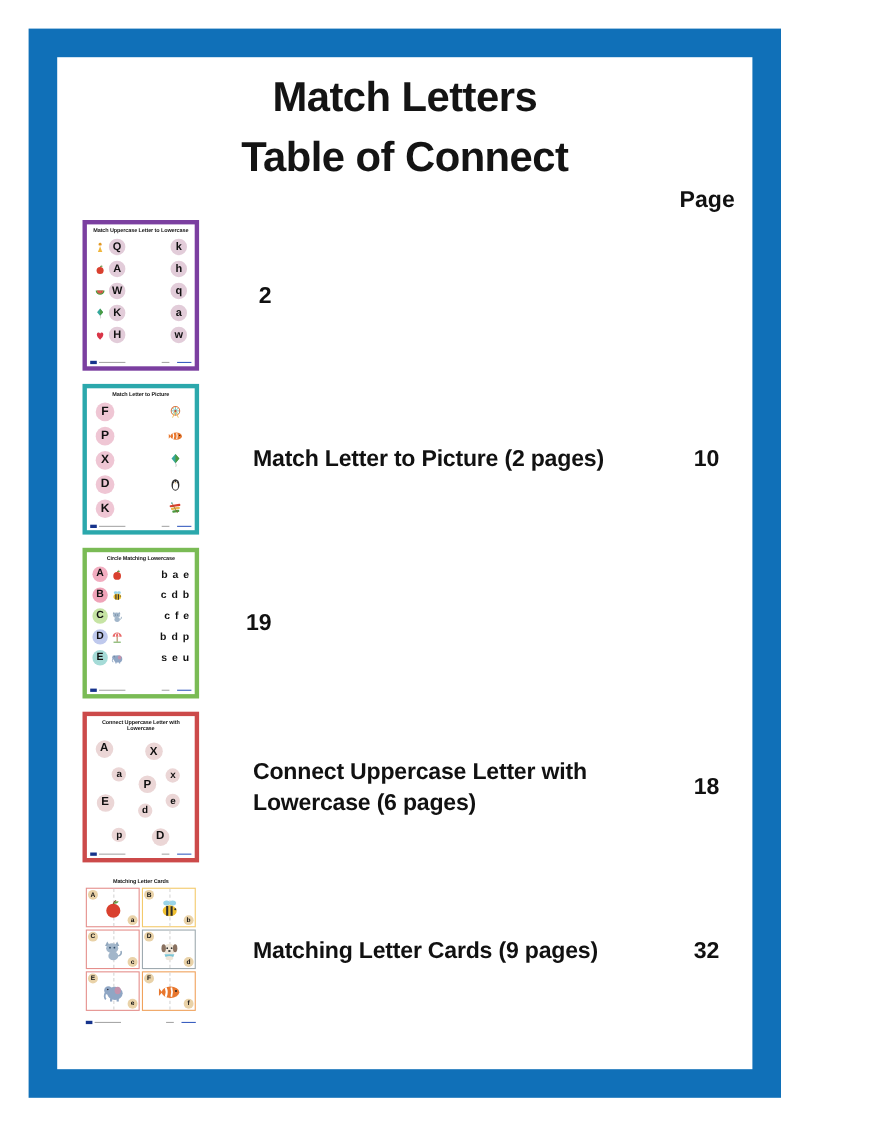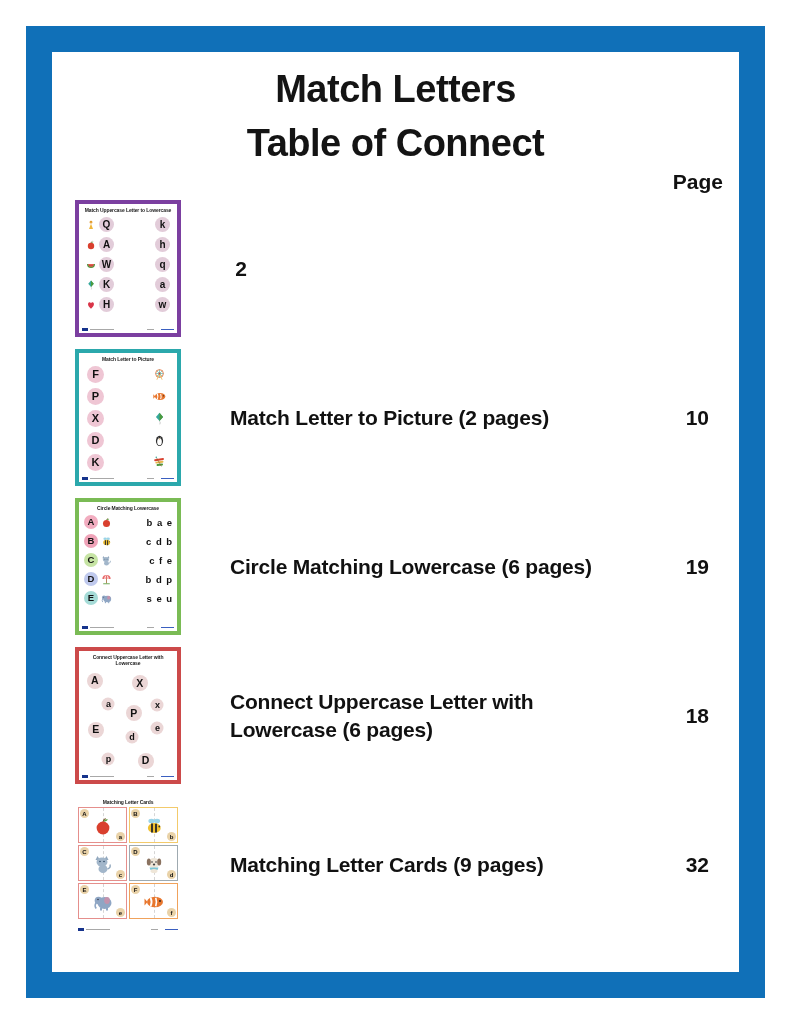--- a/index.html
+++ b/index.html
@@ -1,18 +1,18 @@
 <!DOCTYPE html>
 <html><head>
 <meta charset="utf-8">
 <style>
   html,body{margin:0;padding:0;background:#fff;}
   body{width:791px;height:1024px;position:relative;overflow:hidden;
        font-family:"Liberation Sans","DejaVu Sans",sans-serif;color:#111;}
-  .frame{position:absolute;left:26px;top:26px;width:739px;height:972px;
+  .frame{position:absolute;left:26px;top:26px;width:684px;height:972px;
          box-sizing:border-box;border:26px solid #1070B8;background:#fff;}
   .content{position:absolute;inset:0;}
   .header{padding-top:10px;}
   .doc-title{text-align:center;font-weight:700;font-size:38px;line-height:54px;
              letter-spacing:-0.5px;color:#141414;}
   .page-label{padding-right:16px;text-align:right;
               font-size:21px;font-weight:700;}
   .entries{padding:0 24px 0 23px;}
   .entry{display:flex;align-items:center;height:149px;}
   .entry-title{margin-left:49px;flex:1;font-size:21px;font-weight:700;
@@ -285,21 +285,20 @@
                 <b>u</b>
               </span>
             </div>
             <div class="t-footer">
               <i class="f-logo"></i>
               <i style="width:24px"></i>
               <i style="width:7px;margin-left:auto"></i>
               <i style="width:13px;background:#3A5FC0;margin-left:5px"></i>
             </div>
           </div>
-        <div class="entry-title">Circle Matching Lowercase (6 pages)</div>
         <div class="entry-page">19</div>
       </div>
       <div class="entry">
         <div class="thumb bordered" style="border-color: rgb(204, 74, 74);">
             <div class="t-title">Connect Uppercase Letter with
 Lowercase</div>
             <span class="lcircle" style="width:16px;height:16px;background:#EBD6D6;font-size:10.5px;position:absolute;left:16%;top:23%;transform:translate(-50%,-50%)">A</span>
             <span class="lcircle" style="width:16px;height:16px;background:#EBD6D6;font-size:10.5px;position:absolute;left:62%;top:25%;transform:translate(-50%,-50%)">X</span>
             <span class="lcircle" style="width:13px;height:13px;background:#EBD6D6;font-size:9px;position:absolute;left:30%;top:41%;transform:translate(-50%,-50%)">a</span>
             <span class="lcircle" style="width:13px;height:13px;background:#EBD6D6;font-size:9px;position:absolute;left:80%;top:42%;transform:translate(-50%,-50%)">x</span>

